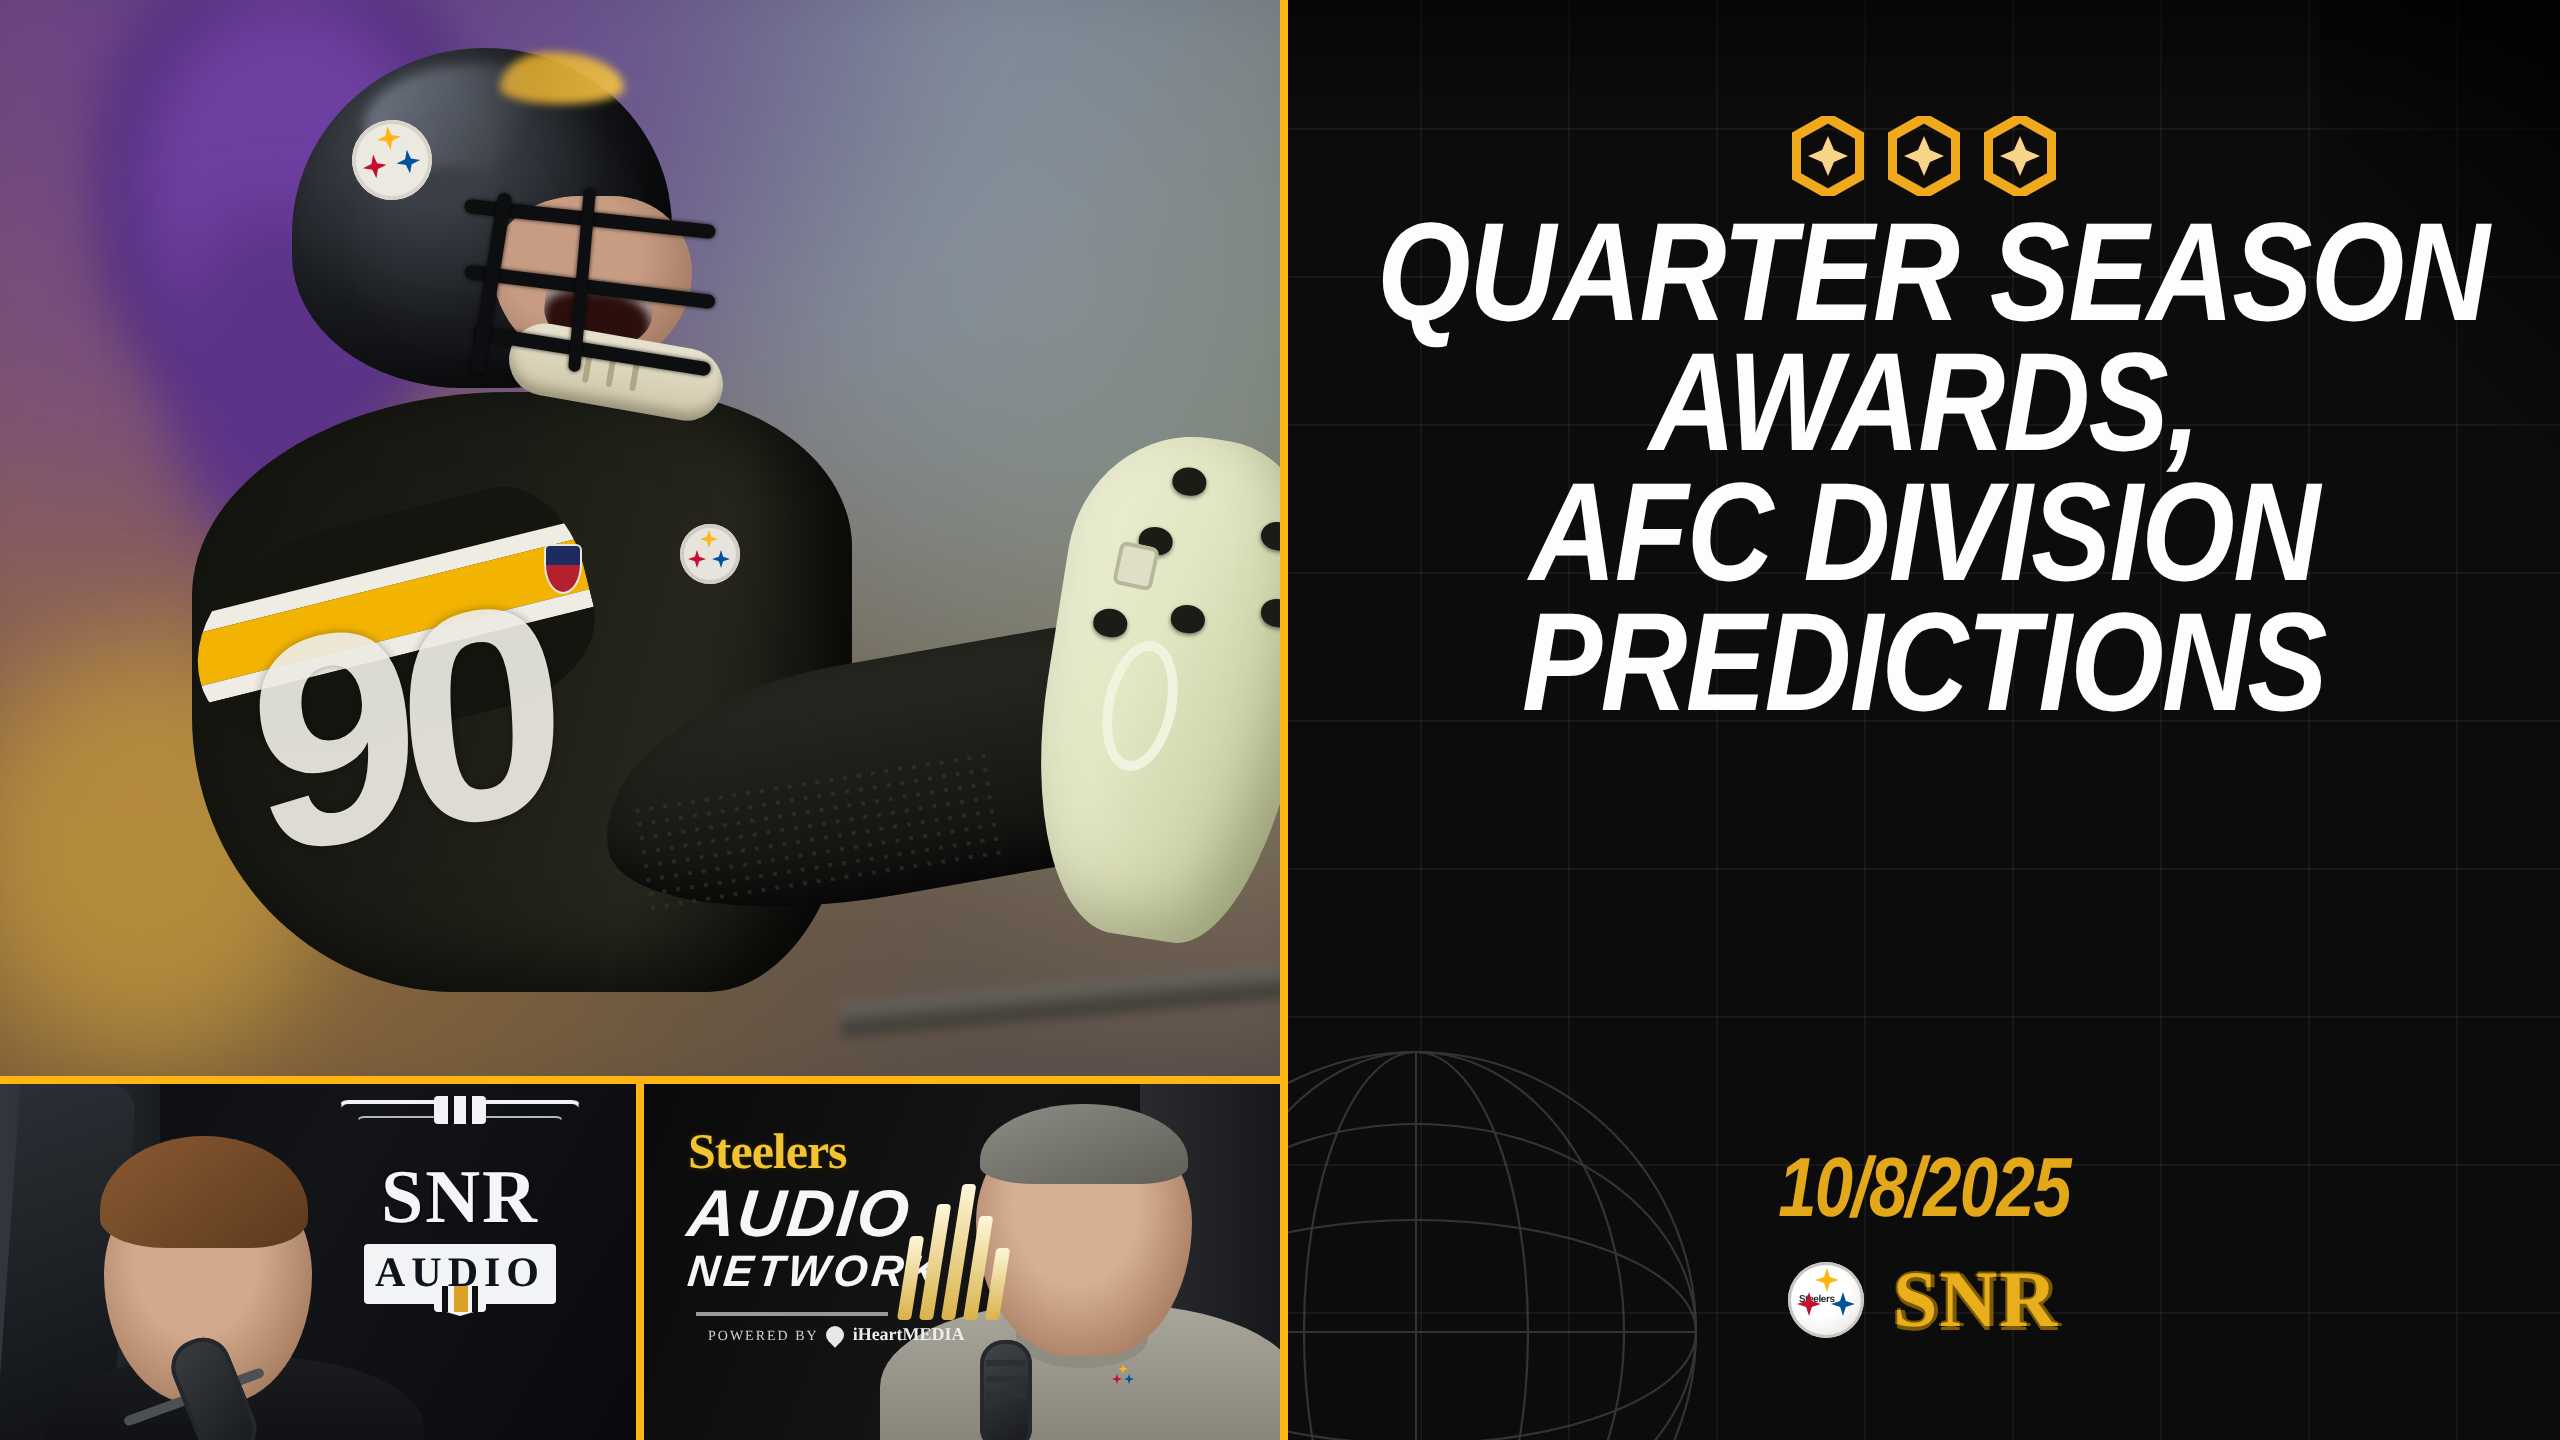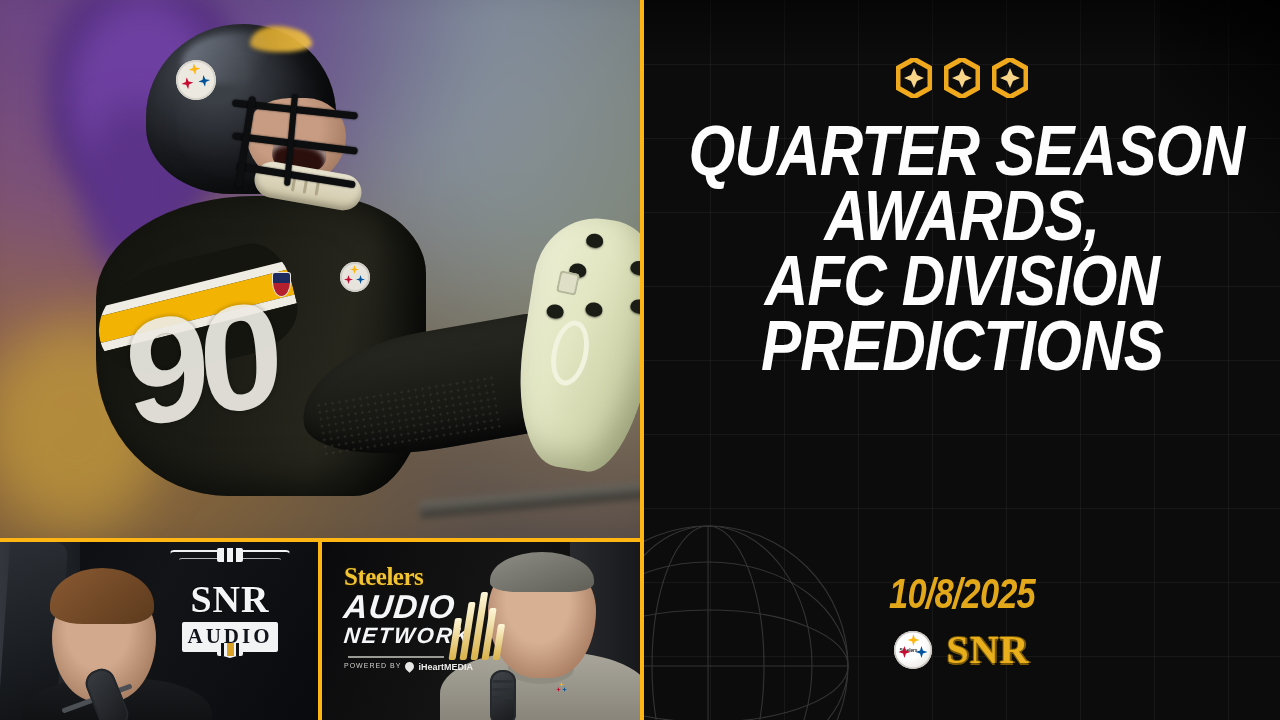--- a/index.html
+++ b/index.html
@@ -225,22 +225,22 @@
     color:#f5f6f7; letter-spacing:1px; line-height:.96; font-style:italic;
     transform:skewX(-6deg); margin-top:2px; }
   .san-network { font-family:"Liberation Sans", sans-serif; font-weight:700; font-size:22px;
     color:#f5f6f7; letter-spacing:2px; line-height:1; font-style:italic;
     transform:skewX(-6deg); margin-top:2px; }
   .san-bars { position:absolute; left:110px; top:26px; width:52px; height:70px;
     display:flex; align-items:flex-end; gap:4px; transform:skewX(-9deg); }
   .san-bars b { display:block; width:7px; background:linear-gradient(180deg,#fdf6d8,#d9b24a);
     border-radius:2px; }
   .san-rule { width:96px; height:2px; background:#9a9a95; margin:9px 0 4px 4px; }
-  .san-pwr { font-family:Liberation Sans, sans-serif; font-size:7px; color:#cfcfcc;
-    letter-spacing:1px; display:flex; align-items:flex-start; gap:4px; margin-left:0; }
+  .san-pwr { font-family:Liberation Serif, serif; font-size:7px; color:#cfcfcc;
+    letter-spacing:1px; display:flex; align-items:flex-end; gap:4px; margin-left:10px; }
   .ihm-mark { display:inline-block; width:9px; height:9px; background:#e8e8e6;
     border-radius:50% 50% 50% 0; transform:rotate(-45deg); }
   .san-pwr .ihm-text { font-weight:700; font-size:9px; letter-spacing:0; color:#ececeb; }
 
   
   .right-col { position:absolute; left:644px; top:0; width:636px; height:720px;
     background:#0c0c0c; overflow:hidden; }
   .grid-lines { position:absolute; inset:0;
     background-image:
       linear-gradient(to right, rgba(150,150,150,.085) 1px, transparent 1px),
@@ -249,21 +249,21 @@
   .globe { position:absolute; left:-86px; bottom:-96px; width:300px; height:300px; opacity:.5; }
   .vignette-r { position:absolute; right:0; top:0; width:120px; height:240px;
     background:linear-gradient(225deg, rgba(0,0,0,.85), rgba(0,0,0,0) 70%); }
   .vignette-t { position:absolute; left:0; top:0; width:100%; height:60px;
     background:linear-gradient(180deg, rgba(0,0,0,.5), rgba(0,0,0,0)); }
 
   .hexes { position:absolute; left:0; right:0; top:58px; display:flex;
     justify-content:center; gap:12px; }
   .hex { width:36px; height:40px; position:relative; }
 
-  .title-block { position:absolute; left:0; right:0; top:119px; text-align:center; }
+  .title-block { position:absolute; left:0; right:0; top:104px; text-align:center; }
   .title-line { font-family:"Liberation Sans", sans-serif; font-weight:700;
     font-style:italic; color:#fdfdfd; font-size:70px; line-height:.93;
     letter-spacing:-1px; transform:scaleX(.86); transform-origin:center;
     white-space:nowrap; }
 
   .date-line { position:absolute; left:0; right:0; top:570px; text-align:center;
     font-family:"Liberation Sans", sans-serif; font-weight:700; font-style:italic;
     color:#e3a81a; font-size:42px; letter-spacing:-1px; transform:scaleX(.82); }
 
   .brand-row { position:absolute; left:0; right:0; top:630px;

